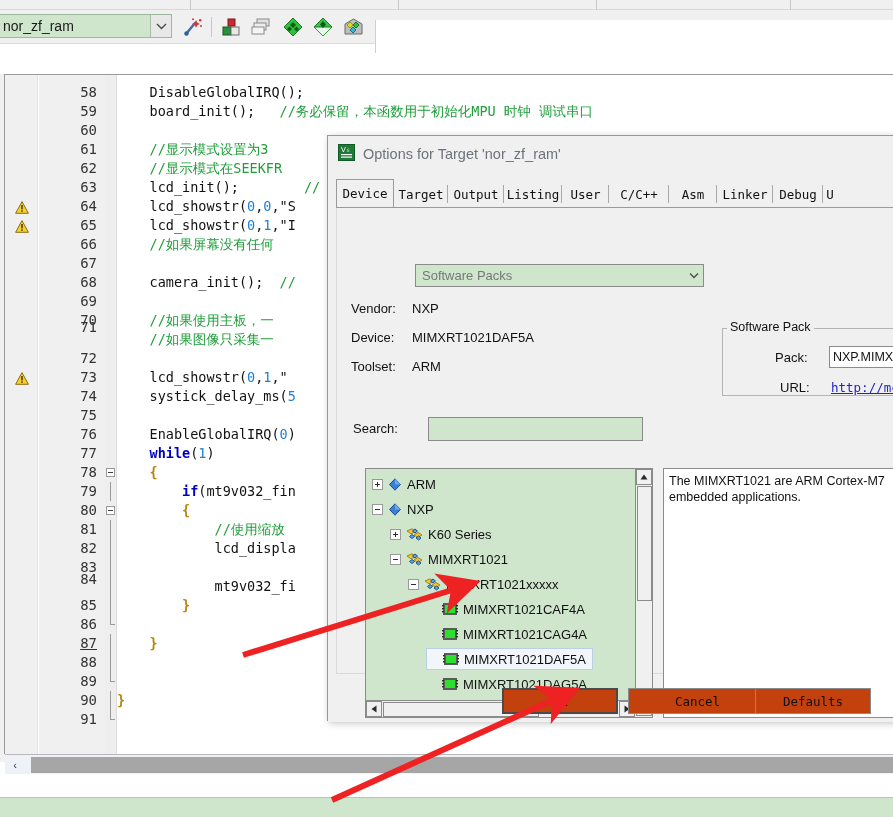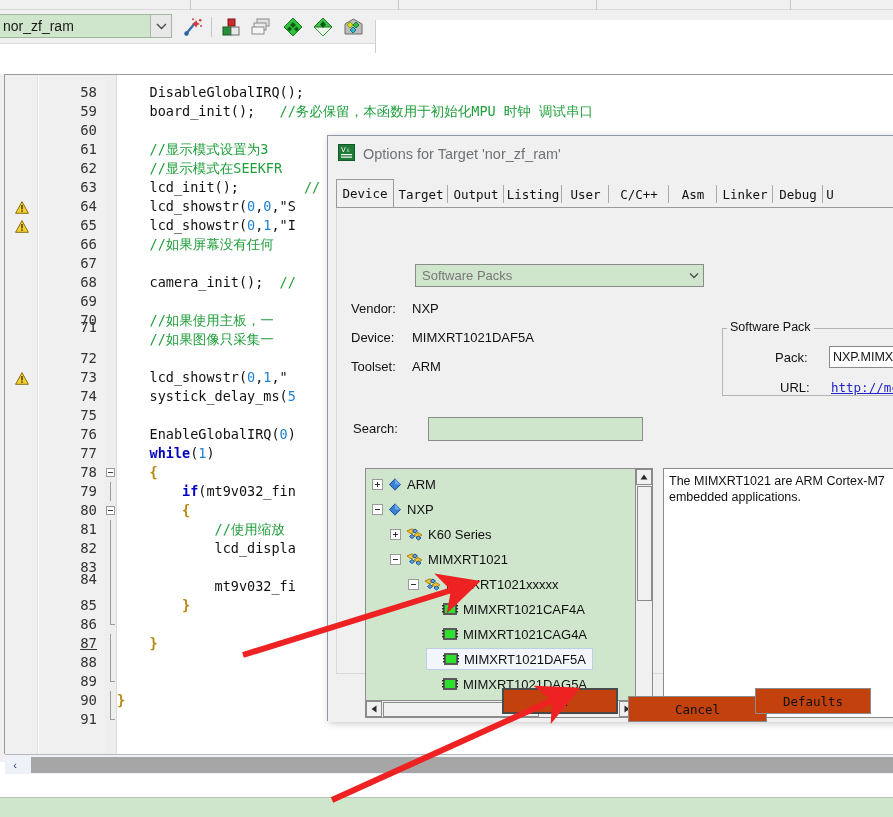--- a/index.html
+++ b/index.html
@@ -773,21 +773,21 @@
           </div>
         </div>
 
         <div class="desc-box">The MIMXRT1021 are ARM Cortex-M7 embedded applications.</div>
       </div>
 
       <div class="btnrow" id="dialog-buttons">
           <div class="dbtn default" style="left: 174px; width: 116px;">
             <span>OK</span>
           </div>
-          <div class="dbtn" style="left: 300px; width: 139px; margin-top: 8px;">
+          <div class="dbtn" style="left: 300px; width: 139px;">
             <span>Cancel</span>
           </div>
           <div class="dbtn" style="left: 427px; width: 116px;">
             <span>Defaults</span>
           </div>
         </div>
     </div>
   </div>
 
   <svg class="arrow-svg" width="893" height="817">

